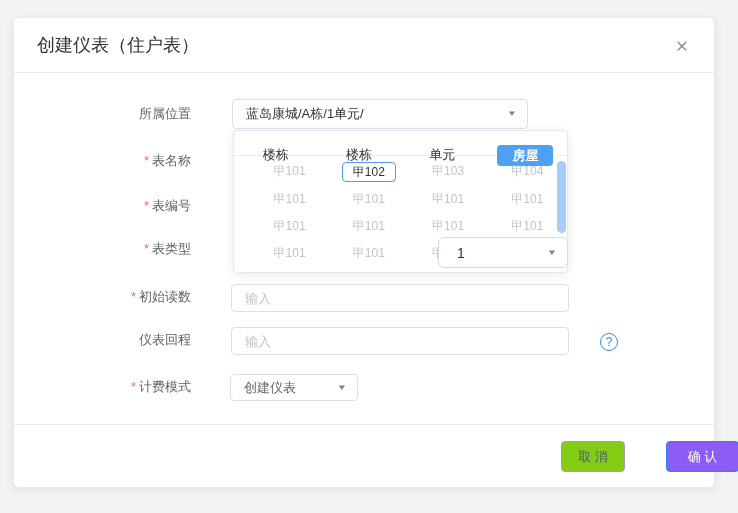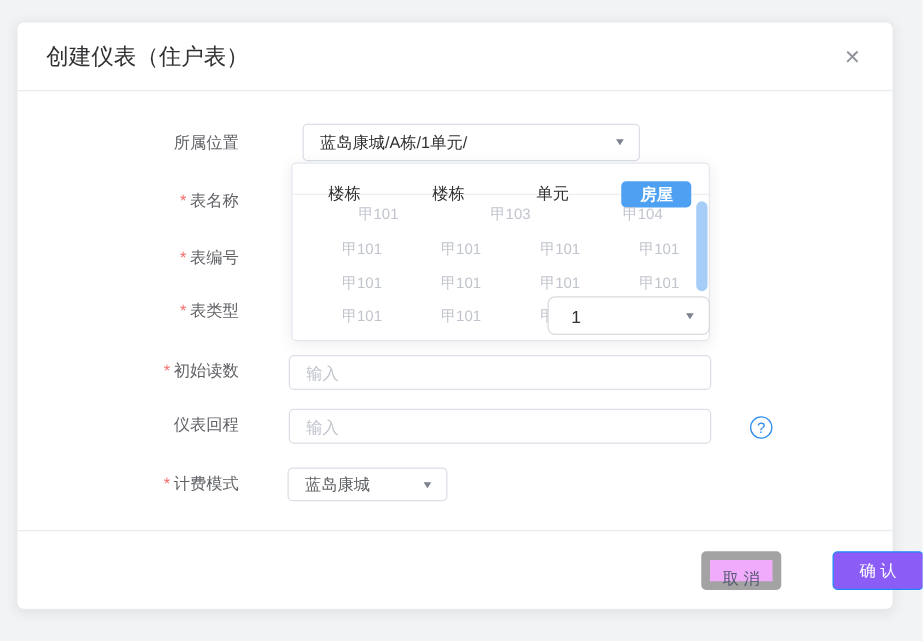--- a/index.html
+++ b/index.html
@@ -45,21 +45,21 @@
   .select-box {
     position: absolute; border: 1px solid #dcdfe6; border-radius: 4px;
     background: #fff; font-size: 13px; color: #303133;
   }
   .select-value { position: absolute; left: 13px; top: 0; bottom: 0; display: flex; align-items: center; white-space: nowrap; }
   .caret {
     position: absolute; right: 11px; top: 50%; transform: translateY(-50%) scaleX(1.3);
     font-size: 8px; color: #7c828c; line-height: 8px;
   }
   
-  .loc-select { left: 228px; top: 81px; width: 270px; height: 30px; padding-left: 36px; }
+  .loc-select { left: 218px; top: 81px; width: 296px; height: 30px; padding-left: 36px; }
   
   .cascader {
     position: absolute; left: 219px; top: 112px; width: 335px; height: 143px;
     background: #fff; border: 1px solid #e4e7ed; border-radius: 4px;
     box-shadow: 0 2px 12px rgba(0,0,0,0.08); z-index: 5;
   }
   .cascader-tabs {
     position: absolute; left: 0; top: 0; right: 0; height: 25px;
     display: flex; border-bottom: 1px solid #ebedf0;
   }
@@ -100,21 +100,21 @@
     border: 1px solid #2d8cf0; border-radius: 50%; color: #2d8cf0;
     font-size: 12px; line-height: 16px; text-align: center; cursor: pointer;
   }
   
   .modal-footer-line { position: absolute; left: 0; right: 0; top: 406px; border-top: 1px solid #e8eaec; }
   .btn {
     position: absolute; top: 423px; height: 31px; border-radius: 4px;
     font-size: 13px; text-align: center; line-height: 29px; cursor: pointer;
     font-family: "Liberation Sans", "DejaVu Sans", sans-serif;
   }
-  .btn-cancel { left: 547px; width: 64px; background: #f0abfc; border: 7px solid #a3a3a3; color: #515a6e; }
+  .btn-cancel { left: 547px; width: 64px; background: #84cc16; border: 1px solid #a3a3a3; color: #515a6e; }
   .btn-confirm { left: 620px; width: 73px; background: #8b5cf6; border: 1px solid #1d87f8; color: #fff; margin-left: 32px; }
 </style>
 </head>
 <body>
 
 <div class="modal">
 
   <div class="modal-header">
     <div class="modal-title">创建仪表（住户表）</div>
     <div class="modal-close">✕</div>
@@ -141,20 +141,23 @@
       <div class="cascader-tab">
           <span>单元</span>
         </div>
       <div class="cascader-tab">
           <span class="tab-pill">房屋</span>
         </div>
     </div>
 
     <div class="cascader-row" style="top:27px">
       <div class="cascader-cell">甲101</div>
+      <div class="cascader-cell">
+          <span class="cell-selected">甲102</span>
+        </div>
       <div class="cascader-cell">甲103</div>
       <div class="cascader-cell">甲104</div>
     </div>
     <div class="cascader-row" style="top:55px">
       <div class="cascader-cell">甲101</div>
       <div class="cascader-cell">甲101</div>
       <div class="cascader-cell">甲101</div>
       <div class="cascader-cell">甲101</div>
     </div>
     <div class="cascader-row" style="top:82px">
@@ -180,21 +183,21 @@
 
   <div class="field-label" style="top:269px"><span class="req">*</span><span>初始读数</span></div>
   <input class="text-input" style="left: 217px; top: 266px; width: 338px; height: 28px;" placeholder="输入">
 
   <div class="field-label" style="top:312px"><span>仪表回程</span></div>
   <input class="text-input" style="left: 217px; top: 309px; width: 338px; height: 28px;" placeholder="输入">
   <div class="help-icon">?</div>
 
   <div class="field-label" style="top:359px"><span class="req">*</span><span>计费模式</span></div>
   <div class="select-box billing-select">
-    <span class="select-value" style="color:#606266">蓝岛康城</span>
+    <span class="select-value" style="color:#606266">创建仪表</span>
     <span class="caret">▼</span>
   </div>
 
   <div class="modal-footer-line"></div>
   <div class="btn btn-cancel">取 消</div>
   <div class="btn btn-confirm">确 认</div>
 
 </div>
 
 </body></html>

